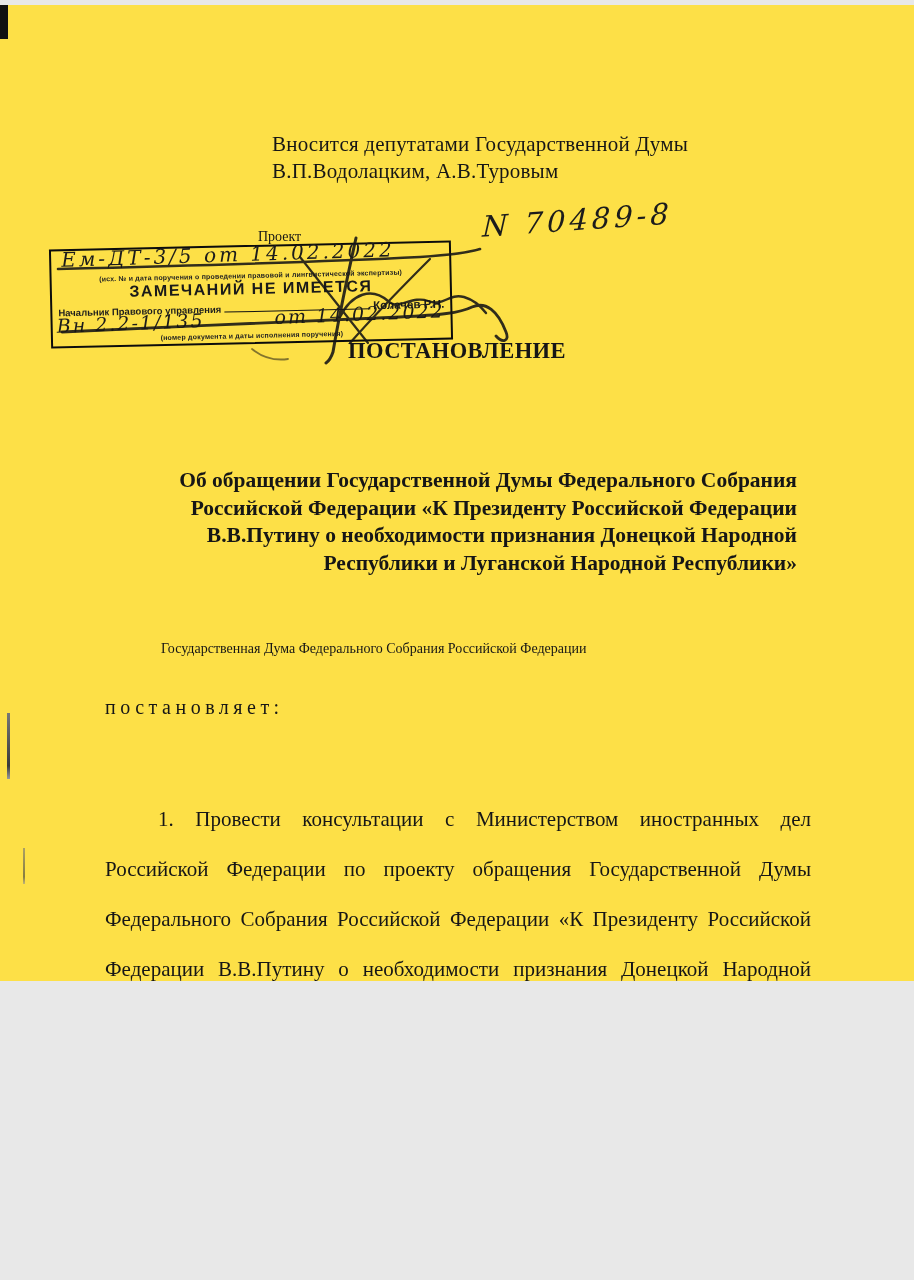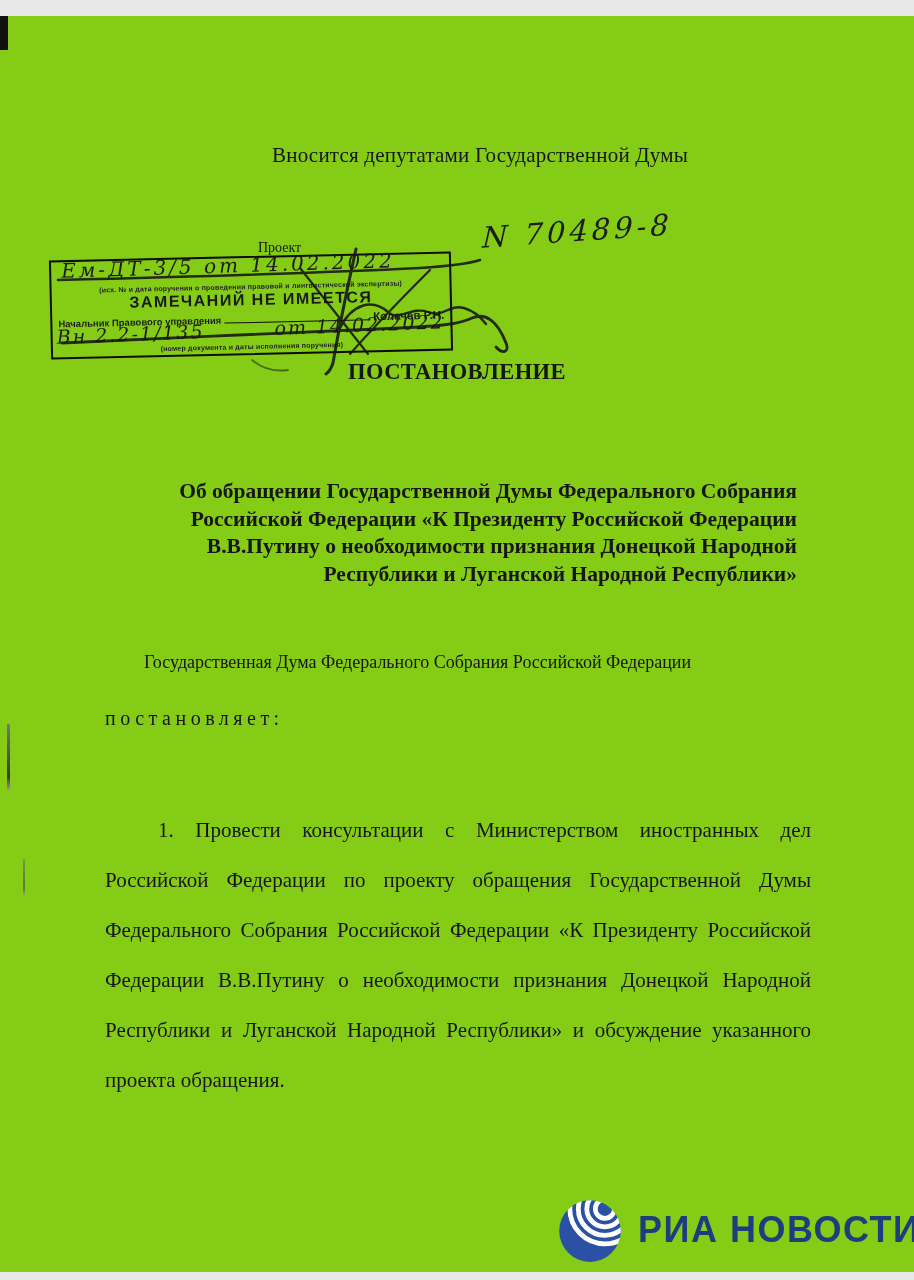--- a/index.html
+++ b/index.html
@@ -1,20 +1,20 @@
 <!DOCTYPE html>
 <html><head>
 <meta charset="utf-8">
 <style>
   html,body{margin:0;padding:0;background:#e8e8e8;}
   .page{
     position:relative;
-    width:914px;height:1256px;
-    margin:16px auto;
-    background:#84cc16;
+    width:914px;height:976px;
+    margin:5px auto;
+    background:#fde047;
     overflow:hidden;
     font-family:"Liberation Serif","DejaVu Serif",serif;
     color:#161616;
   }
   
   .artifact{position:absolute;background:#111;}
   .artifact.soft{background:linear-gradient(to bottom,#777,#3a3a3a 80%,#999);}
   
   .submission{
     position:absolute;left:272px;top:126px;
@@ -72,32 +72,32 @@
   .official-line{flex:1 1 auto;border-bottom:1.5px solid #111;margin:0 3px 2px 3px;height:8px;}
   .official-name{font-size:11.5px;white-space:nowrap;}
   .stamp-hand-bottom{
     position:absolute;left:4px;top:60px;
     font-size:19px;letter-spacing:2px;
     transform:rotate(-1deg);
   }
   .stamp-hand-bottom .gap{display:inline-block;width:70px;}
   
   .res-title{
-    position:absolute;left:0;top:341px;width:914px;
+    position:absolute;left:0;top:331px;width:914px;
     text-align:center;
     font-size:22.5px;font-weight:bold;line-height:29px;letter-spacing:.4px;
   }
   .res-subject{
     position:absolute;left:117px;top:462px;width:680px;
     text-align:right;
     font-size:21.5px;font-weight:bold;line-height:27.5px;
   }
   .body-intro{
-    position:absolute;left:91px;top:636px;width:706px;
-    font-size:18px;text-indent:53px;
+    position:absolute;left:108px;top:636px;width:706px;
+    font-size:14px;text-indent:53px;
   }
   .resolves{
     position:absolute;left:105px;top:691px;
     font-size:20px;font-weight:normal;letter-spacing:4.5px;
   }
   .para{
     position:absolute;left:105px;width:706px;
     font-size:21px;line-height:50px;
     text-align:justify;text-align-last:left;
     text-indent:53px;
@@ -122,20 +122,21 @@
 <body>
 
 <div class="page">
 
   <div class="artifact" style="left:0;top:0;width:8px;height:34px;"></div>
   <div class="artifact soft" style="left:7px;top:708px;width:3px;height:66px;"></div>
   <div class="artifact soft" style="left:23px;top:843px;width:2px;height:36px;opacity:.6;"></div>
 
   <div class="submission">
     <div>Вносится депутатами Государственной Думы</div>
+    <div>В.П.Водолацким, А.В.Туровым</div>
   </div>
 
   <div class="doc-number hand">N 70489-8</div>
 
   <div class="draft">Проект</div>
 
   <div class="stamp">
     <div class="stamp-hand-top hand">Ем-ДТ-3/5 от 14.02.2022</div>
     <div class="stamp-caption cap-top">(исх. № и дата поручения о проведении правовой и лингвистической экспертизы)</div>
     <div class="stamp-remarks">ЗАМЕЧАНИЙ НЕ ИМЕЕТСЯ</div>

